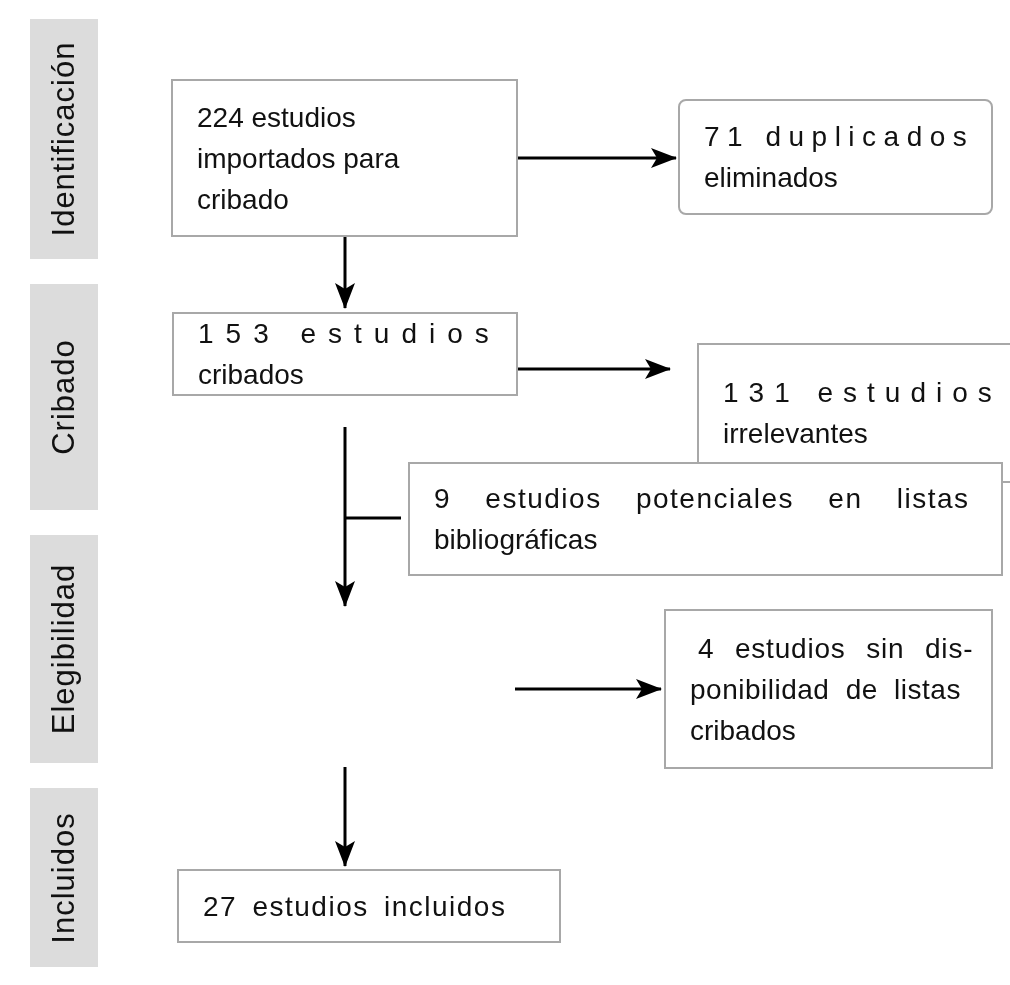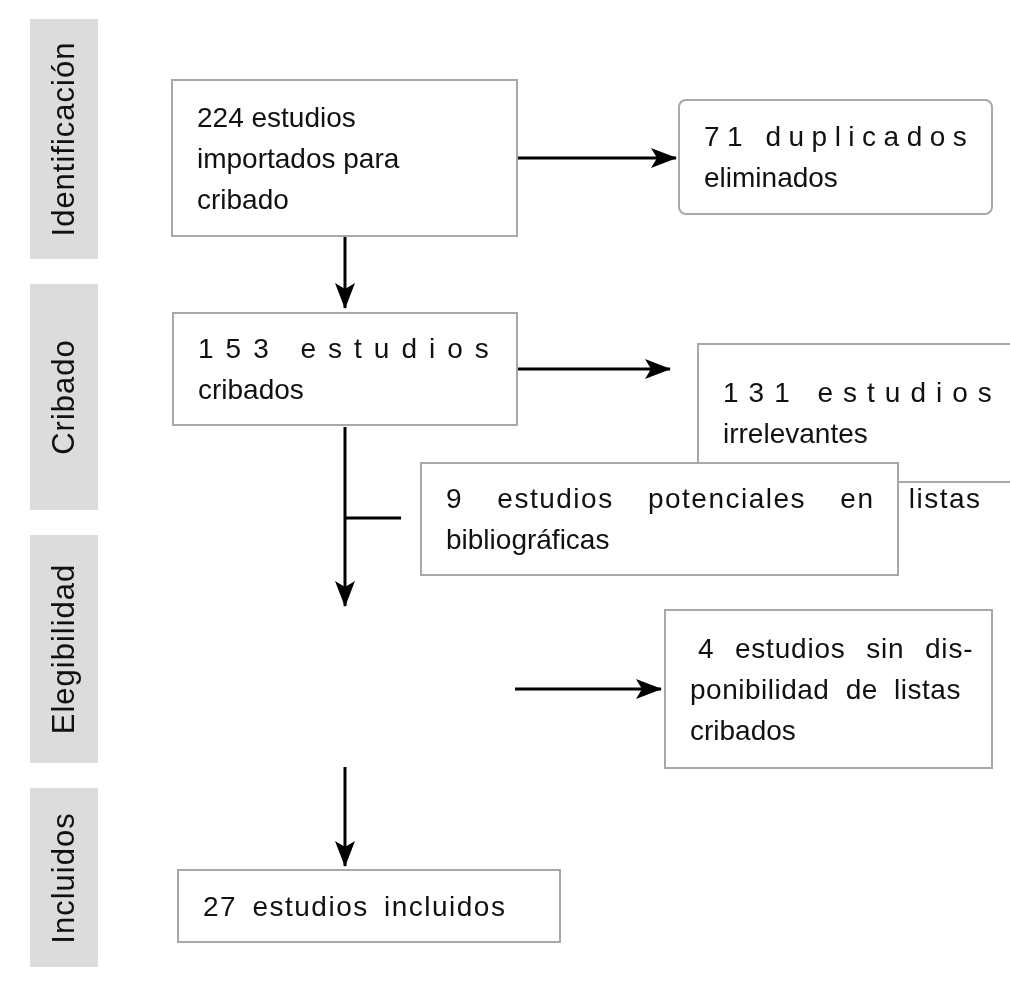--- a/index.html
+++ b/index.html
@@ -70,30 +70,30 @@
   <div class="box" style="left:171px;top:79px;width:347px;height:158px;">
     <div class="bline">224 estudios</div>
     <div class="bline">importados para</div>
     <div class="bline">cribado</div>
   </div>
   <div class="box" style="left:678px;top:99px;width:315px;height:116px;border-radius:8px;">
     <div class="bline sp-b0">71 duplicados</div>
     <div class="bline">eliminados</div>
   </div>
 
-  <div class="box" style="left:172px;top:312px;width:346px;height:114px;">
+  <div class="box" style="left:172px;top:312px;width:346px;height:84px;">
     <div class="bline sp-c0">153 estudios</div>
     <div class="bline">cribados</div>
   </div>
   <div class="box" style="left:697px;top:312px;width:320px;height:140px;margin-top:31px;">
     <div class="bline sp-d0">131 estudios</div>
     <div class="bline">irrelevantes</div>
   </div>
 
-  <div class="box" style="left:420px;top:462px;width:479px;height:114px;">
+  <div class="box" style="left:408px;top:462px;width:595px;height:114px;">
     <div class="bline sp-f0">9 estudios potenciales en listas</div>
     <div class="bline">bibliográficas</div>
   </div>
 
   <div class="box" style="left:664px;top:609px;width:329px;height:160px;">
     <div class="bline sp-g0">4 estudios sin dis-</div>
     <div class="bline sp-g1">ponibilidad de listas</div>
     <div class="bline">cribados</div>
   </div>
 

